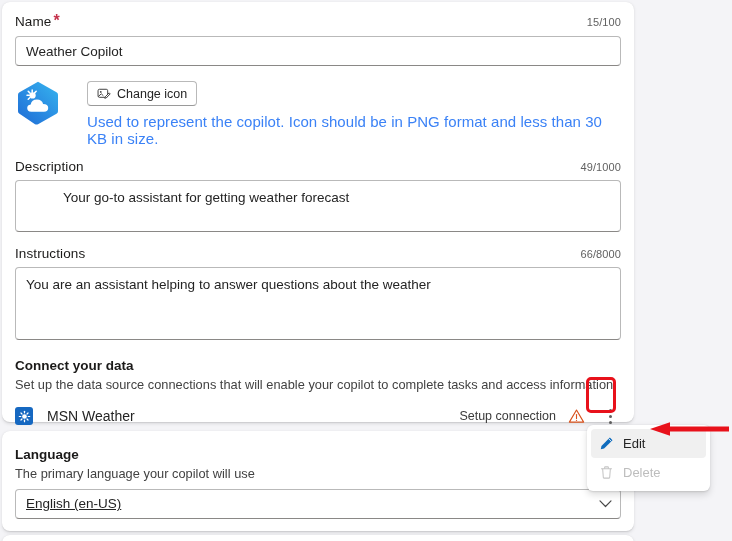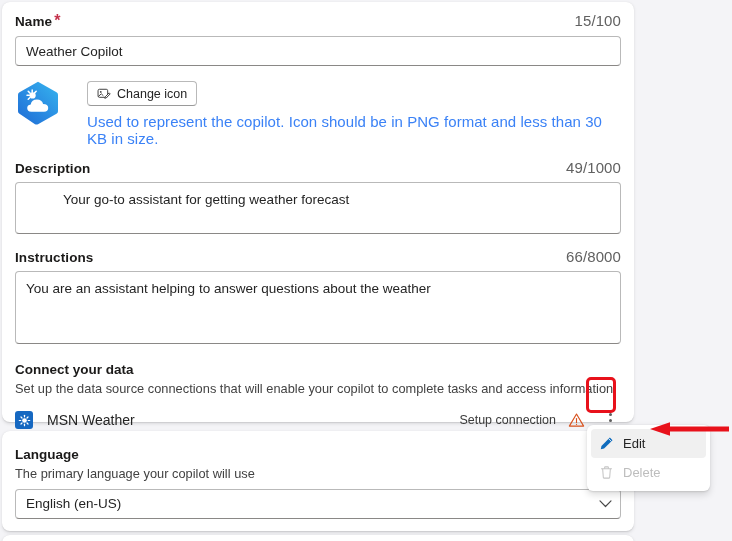--- a/index.html
+++ b/index.html
@@ -34,27 +34,27 @@
 
   
   .field { position: relative; }
   .label-row {
     display: flex;
     align-items: baseline;
     justify-content: space-between;
   }
   .field-label {
     font-size: 13.5px;
-    font-weight: 700;
+    font-weight: 400;
     color: #1b1a19;
     letter-spacing: 0.1px;
   }
   .req-star { color: #c4314b; font-weight: 700; margin-left: 2px; }
   .counter {
-    font-size: 15px;
+    font-size: 11px;
     color: #616161;
     letter-spacing: 0.1px;
   }
 
   
   .text-input, .text-area, .select-box {
     width: 100%;
     border: 1px solid #b9b9b9;
     border-bottom-color: #8a8886;
     border-radius: 4px;
@@ -163,20 +163,21 @@
     cursor: pointer;
   }
   .more-dot { width: 3px; height: 3px; border-radius: 50%; background: #5e5e5e; }
 
   
   .select-box {
     height: 30px;
     padding: 0 28px 0 10px;
     line-height: 28px;
     position: relative;
+    text-decoration: underline;
   }
   .select-wrap { position: relative; }
   .chev {
     position: absolute;
     right: 9px; top: 50%;
     transform: translateY(-50%);
     pointer-events: none;
   }
 
   

